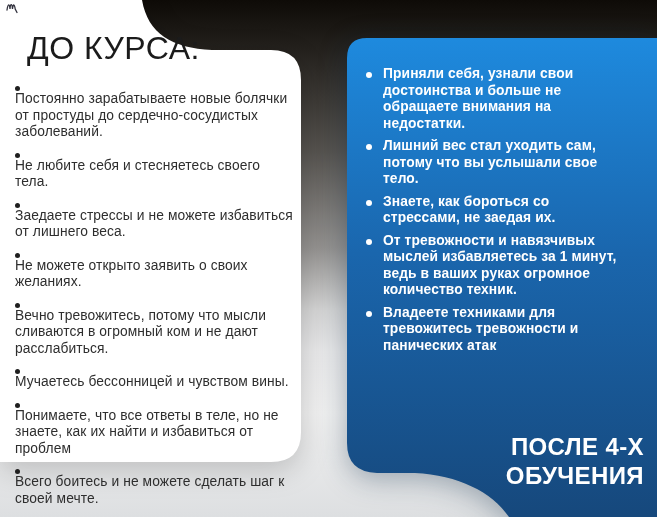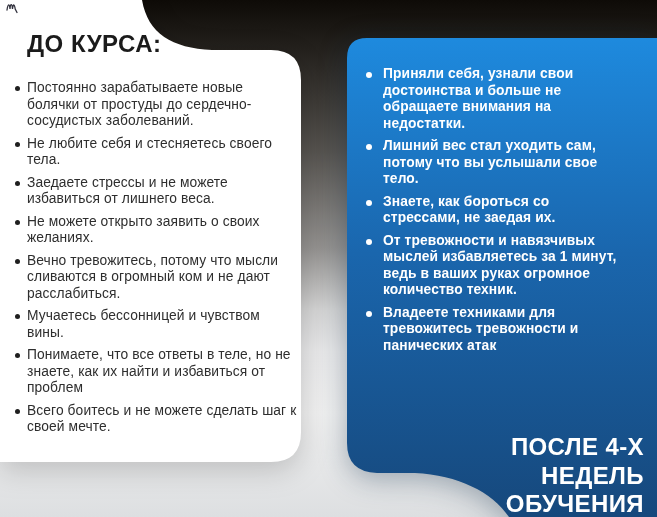--- a/index.html
+++ b/index.html
@@ -37,31 +37,31 @@
     position: absolute;
     left: 5px; top: 0px;
     width: 16px; height: 14px;
     z-index: 3;
   }
 
   
   .before-title {
     position: absolute;
     left: 27px; top: 30px;
-    font-size: 24px;
-    font-weight: 700;
+    font-size: 32px;
+    font-weight: 400;
     letter-spacing: 0.5px;
     color: #1b1b1b;
   }
   .before-list {
     position: absolute;
     left: 15px; top: 80px;
     width: 282px;
   }
-  .before-list .item { display: flex; margin-bottom: 6px; }
+  .before-list .item { display: flex; margin-bottom: 6px; flex-direction: column; }
   .before-list .bullet {
     flex: 0 0 auto;
     width: 5px; height: 5px;
     margin: 6px 7px 0 0;
     border-radius: 50%;
     background: #1f1f1f;
   }
   .before-list .item-text {
     font-size: 13.8px;
     line-height: 16.5px;
@@ -181,17 +181,16 @@
       <span class="item-text">От тревожности и навязчивых мыслей избавляетесь за 1 минут, ведь в ваших руках огромное количество техник.</span>
     </div>
     <div class="item">
       <span class="bullet"></span>
       <span class="item-text">Владеете техниками для тревожитесь тревожности и панических атак</span>
     </div>
   </div>
 
   <div class="content after-title">
     <div>ПОСЛЕ 4-Х</div>
-    <div>НЕДЕЛЬ</div>
     <div>ОБУЧЕНИЯ</div>
   </div>
 
 </div>
 
 </body></html>

